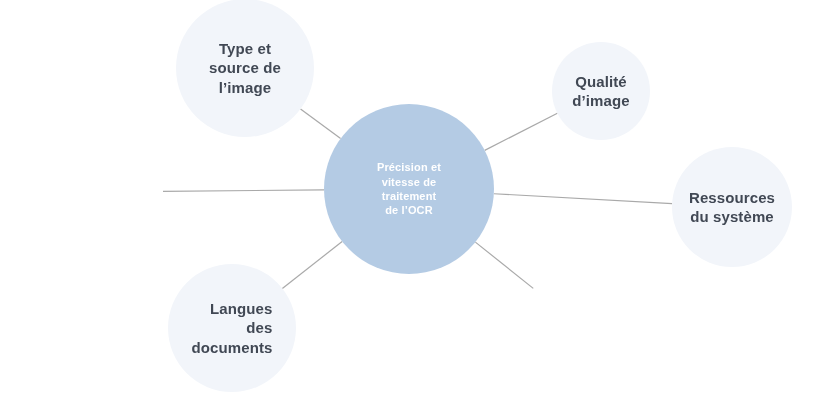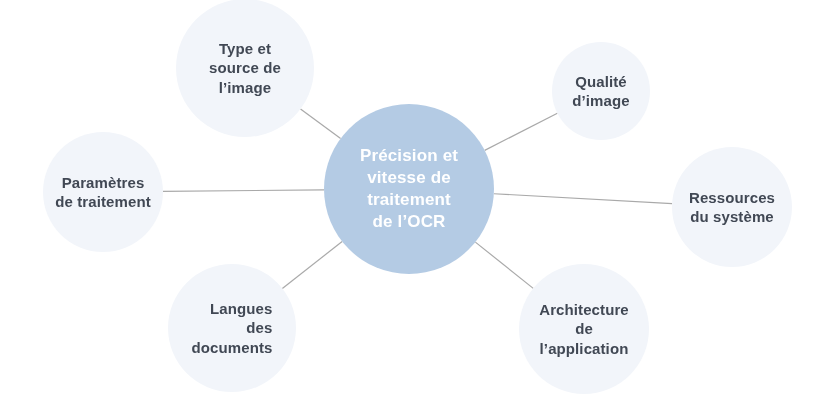--- a/index.html
+++ b/index.html
@@ -36,21 +36,21 @@
   .node-label {
     display: block;
     white-space: pre-line;
     line-height: 1.30;
   }
   .node-center {
     background: #b4cbe4;
   }
   .node-center .node-label {
     color: #ffffff;
-    font-size: 17px;
+    font-size: 11px;
     font-weight: bold;
     letter-spacing: 0.15px;
   }
   .node-satellite {
     background: #f2f5fa;
   }
   .node-satellite .node-label {
     color: #414854;
     font-size: 15px;
     font-weight: bold;
@@ -87,30 +87,21 @@
   <div class="node node-satellite" style="left: 672px; top: 147px; width: 120px; height: 120px; background: rgb(242, 245, 250);">
     <span class="node-label">Ressources
 du système</span>
   </div>
 
   <div class="node node-satellite" style="left: 552px; top: 42px; width: 98px; height: 98px; background: rgb(242, 245, 250);">
     <span class="node-label">Qualité
 d’image</span>
   </div>
 
-  <div class="node node-satellite" style="left: 519px; top: 264px; width: 130px; height: 130px; background: rgb(242, 245, 250);">
-    <span class="node-label">Architecture
-de
-l’application</span>
-  </div>
 
   <div class="node node-satellite" style="left: 168px; top: 264px; width: 128px; height: 128px; background: rgb(242, 245, 250); text-align: right;">
     <span class="node-label">Langues
 des
 documents</span>
   </div>
 
-  <div class="node node-satellite" style="left: 43px; top: 132px; width: 120px; height: 120px; background: rgb(242, 245, 250);">
-    <span class="node-label">Paramètres
-de traitement</span>
-  </div>
 
 </div>
 
 </body></html>

